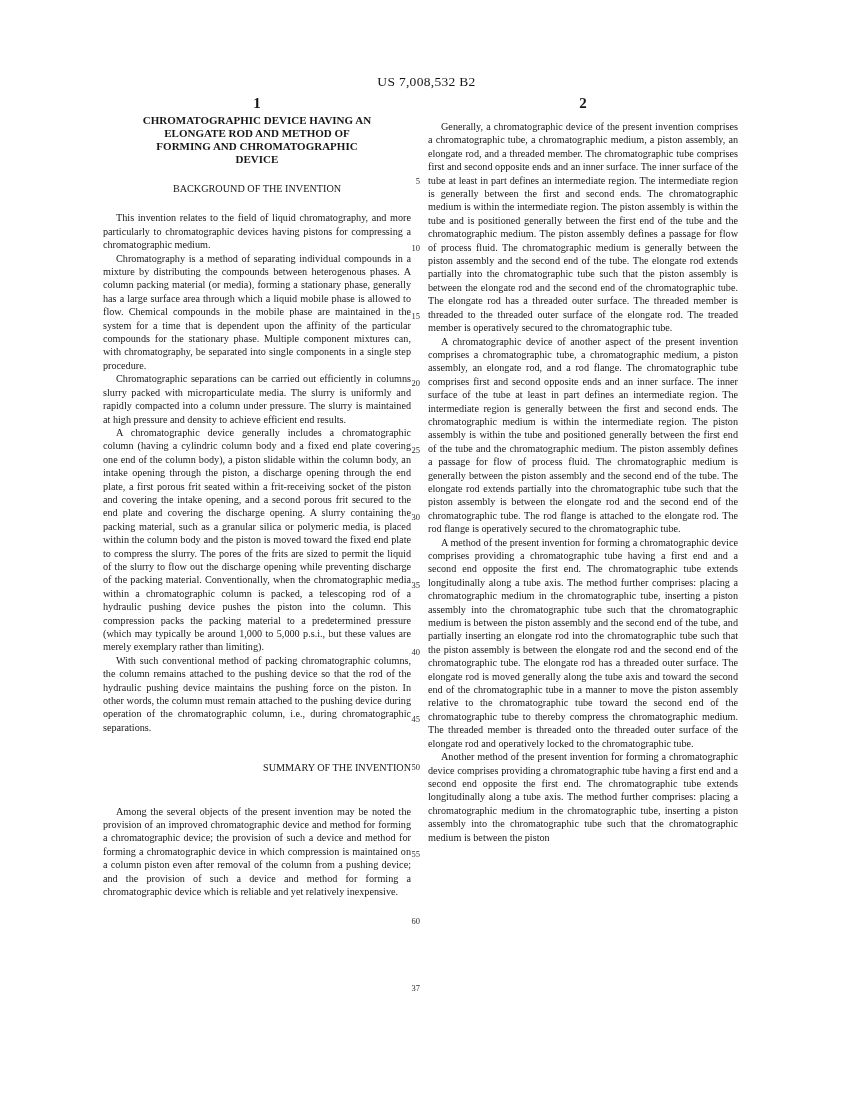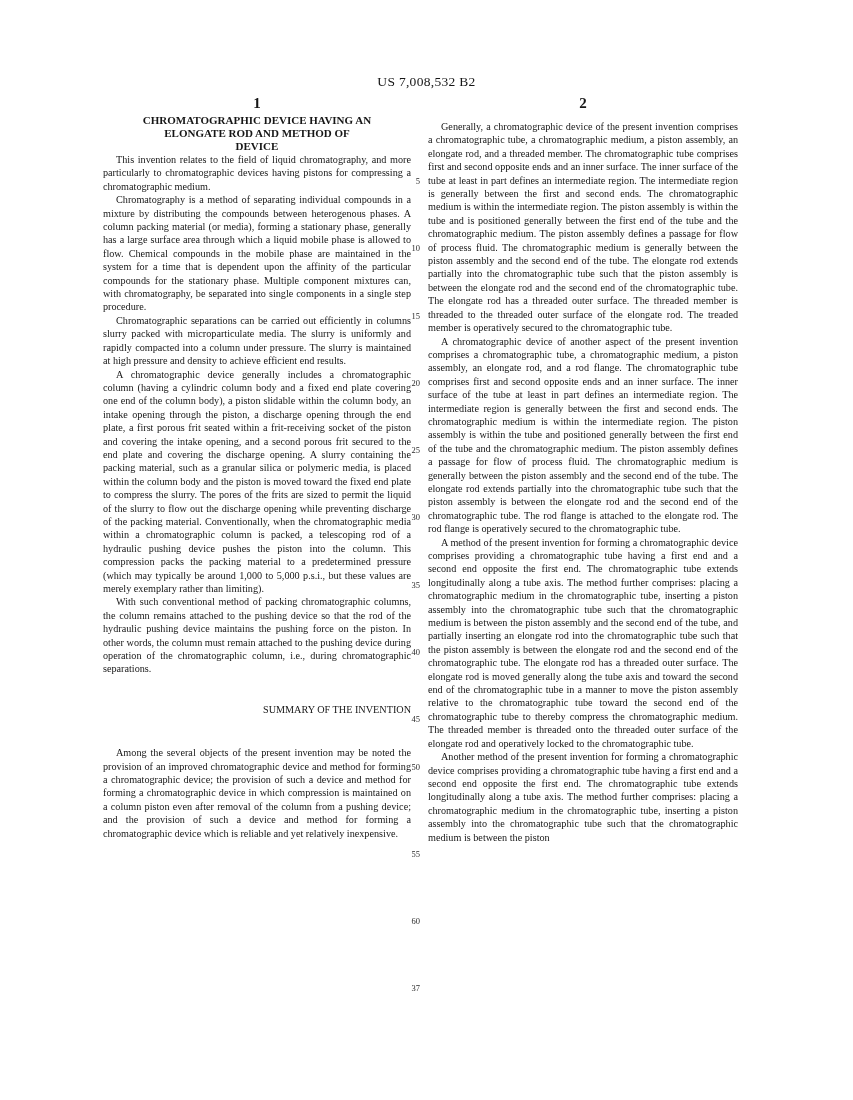--- a/index.html
+++ b/index.html
@@ -67,23 +67,25 @@
   <div class="pub-number">US 7,008,532 B2</div>
 
   <div class="col-num left">1</div>
 
   <div class="col-num right">2</div>
 
   <div class="col left">
     <div class="invention-title">
       <div>CHROMATOGRAPHIC DEVICE HAVING AN</div>
       <div>ELONGATE ROD AND METHOD OF</div>
+      <div>FORMING AND CHROMATOGRAPHIC</div>
       <div>DEVICE</div>
     </div>
 
+    <div class="section-heading">BACKGROUND OF THE INVENTION</div>
 
     <p class="body-par">This invention relates to the field of liquid chromatography, and more particularly to chromatographic devices having pistons for compressing a chromatographic medium.</p>
     <p class="body-par">Chromatography is a method of separating individual compounds in a mixture by distributing the compounds between heterogenous phases. A column packing material (or media), forming a stationary phase, generally has a large surface area through which a liquid mobile phase is allowed to flow. Chemical compounds in the mobile phase are maintained in the system for a time that is dependent upon the affinity of the particular compounds for the stationary phase. Multiple component mixtures can, with chromatography, be separated into single components in a single step procedure.</p>
     <p class="body-par">Chromatographic separations can be carried out efficiently in columns slurry packed with microparticulate media. The slurry is uniformly and rapidly compacted into a column under pressure. The slurry is maintained at high pressure and density to achieve efficient end results.</p>
     <p class="body-par">A chromatographic device generally includes a chromatographic column (having a cylindric column body and a fixed end plate covering one end of the column body), a piston slidable within the column body, an intake opening through the piston, a discharge opening through the end plate, a first porous frit seated within a frit-receiving socket of the piston and covering the intake opening, and a second porous frit secured to the end plate and covering the discharge opening. A slurry containing the packing material, such as a granular silica or polymeric media, is placed within the column body and the piston is moved toward the fixed end plate to compress the slurry. The pores of the frits are sized to permit the liquid of the slurry to flow out the discharge opening while preventing discharge of the packing material. Conventionally, when the chromatographic media within a chromatographic column is packed, a telescoping rod of a hydraulic pushing device pushes the piston into the column. This compression packs the packing material to a predetermined pressure (which may typically be around 1,000 to 5,000 p.s.i., but these values are merely exemplary rather than limiting).</p>
     <p class="body-par">With such conventional method of packing chromatographic columns, the column remains attached to the pushing device so that the rod of the hydraulic pushing device maintains the pushing force on the piston. In other words, the column must remain attached to the pushing device during operation of the chromatographic column, i.e., during chromatographic separations.</p>
 
     <div class="section-heading summary">SUMMARY OF THE INVENTION</div>
 
     <p class="body-par">Among the several objects of the present invention may be noted the provision of an improved chromatographic device and method for forming a chromatographic device; the provision of such a device and method for forming a chromatographic device in which compression is maintained on a column piston even after removal of the column from a pushing device; and the provision of such a device and method for forming a chromatographic device which is reliable and yet relatively inexpensive.</p>

